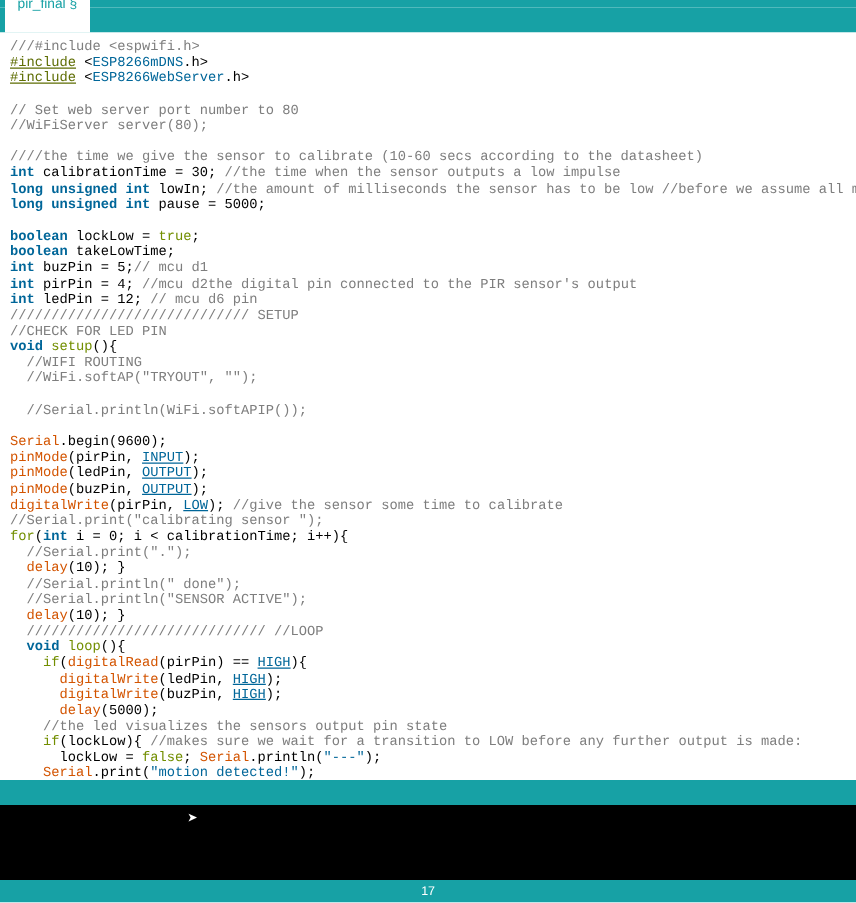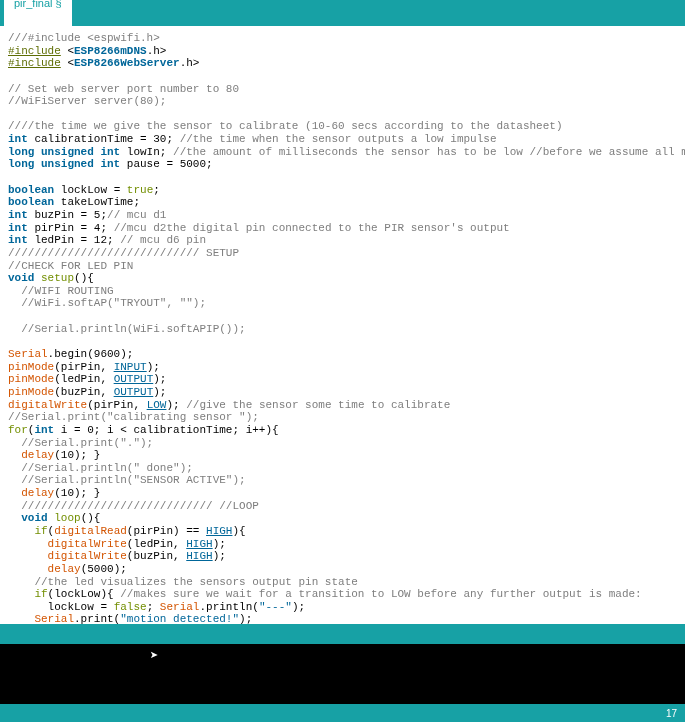--- a/index.html
+++ b/index.html
@@ -37,21 +37,21 @@
   background: #fff;
   padding: 6px 8px 19px 8px;
   flex: 1;
   overflow: hidden;
   line-height: 1.15;
   white-space: pre;
 }
 .line { display: block; min-height: 12px; }
 .c-comm { color: #7e7e7e; }
 .c-pre  { color: #5e6d03; text-decoration: underline; }
-.c-inc  { color: #006699; font-weight: bold; }
+.c-inc  { color: #006699; }
 .c-type { color: #006699; font-weight: bold; }
 .c-kw   { color: #728e00; text-align: center; }
 .c-fn   { color: #d35400; }
 .c-const{ color: #006699; text-decoration: underline; }
 .c-str  { color: #006699; }
 .c-serial { color: #d35400; }
 
 .divider { background: #17a1a5; height: 20px; position: relative; }
 .console { background: #000; height: 60px; position: relative; }
 .cursor-arrow {
@@ -62,21 +62,21 @@
   pointer-events: none;
 }
 .statusbar {
   background: #17a1a5;
   height: 18px;
   color: #fff;
   font-family: Arial, sans-serif;
   font-size: 10px;
   display: flex;
   align-items: center;
-  justify-content: flex-end;
+  justify-content: center;
   padding: 0 8px;
 }
 </style>
 </head>
 <body>
 
 <div class="top-bar"></div>
 
 <div class="tab-bar">
   <div class="tab">pir_final §</div>

